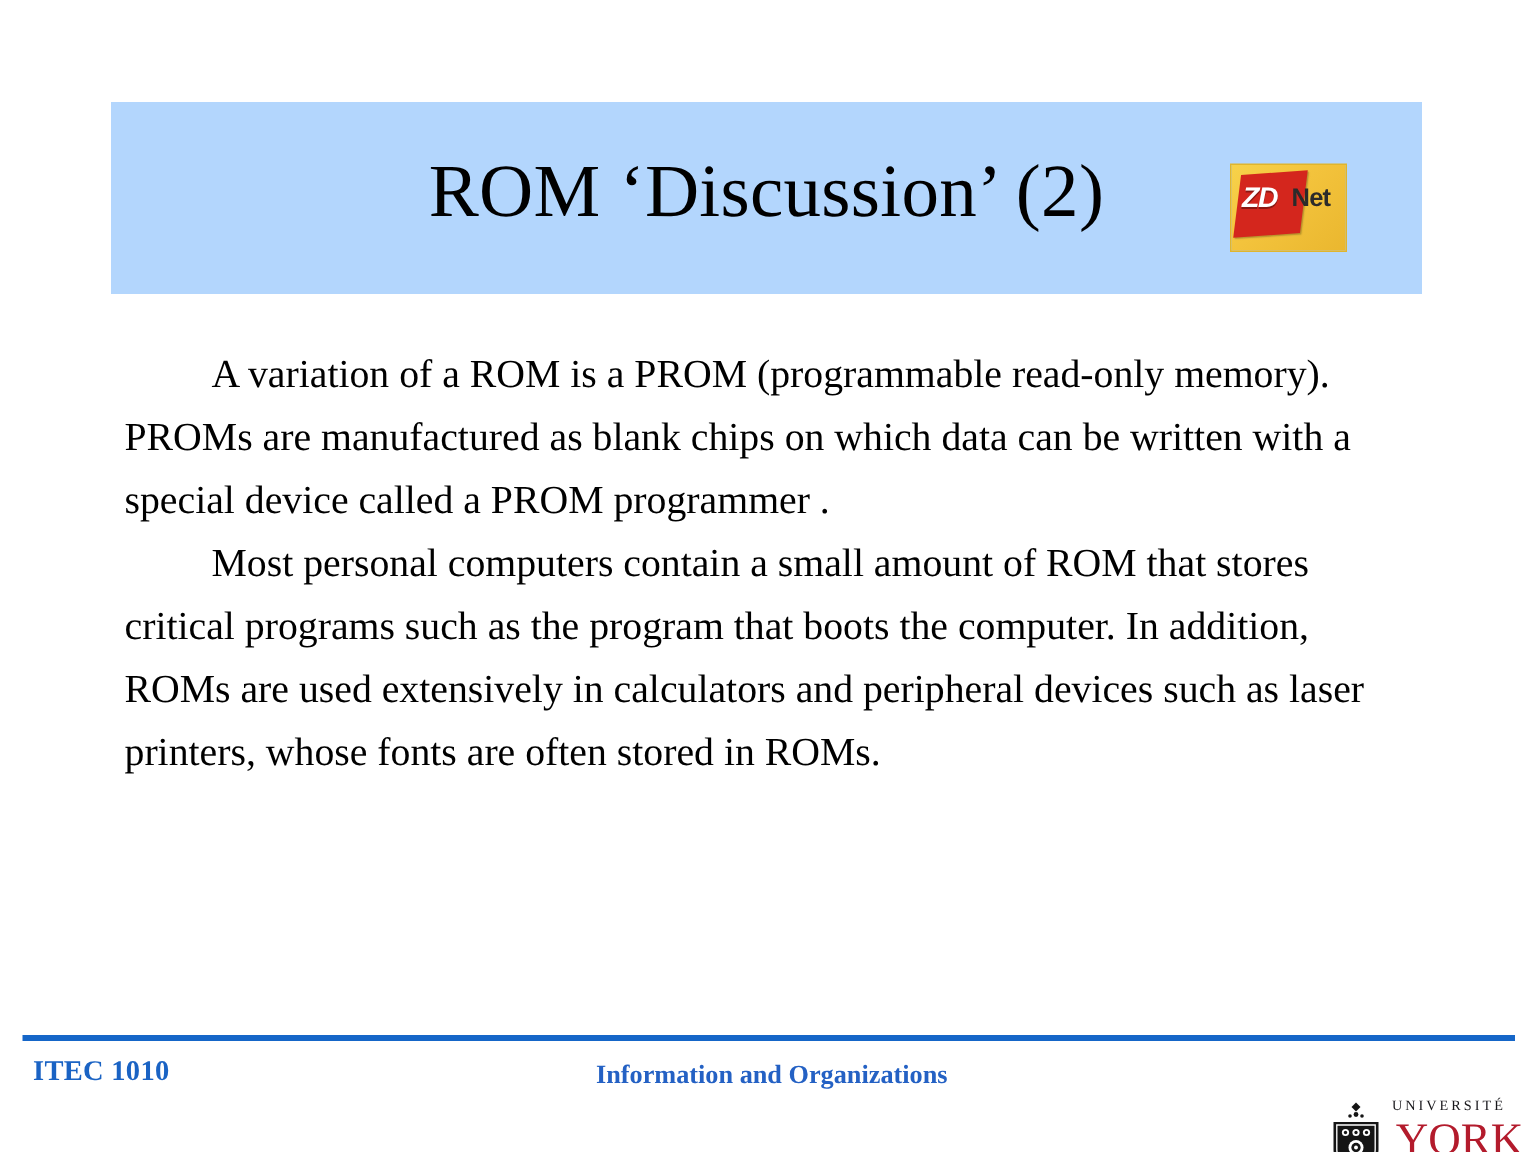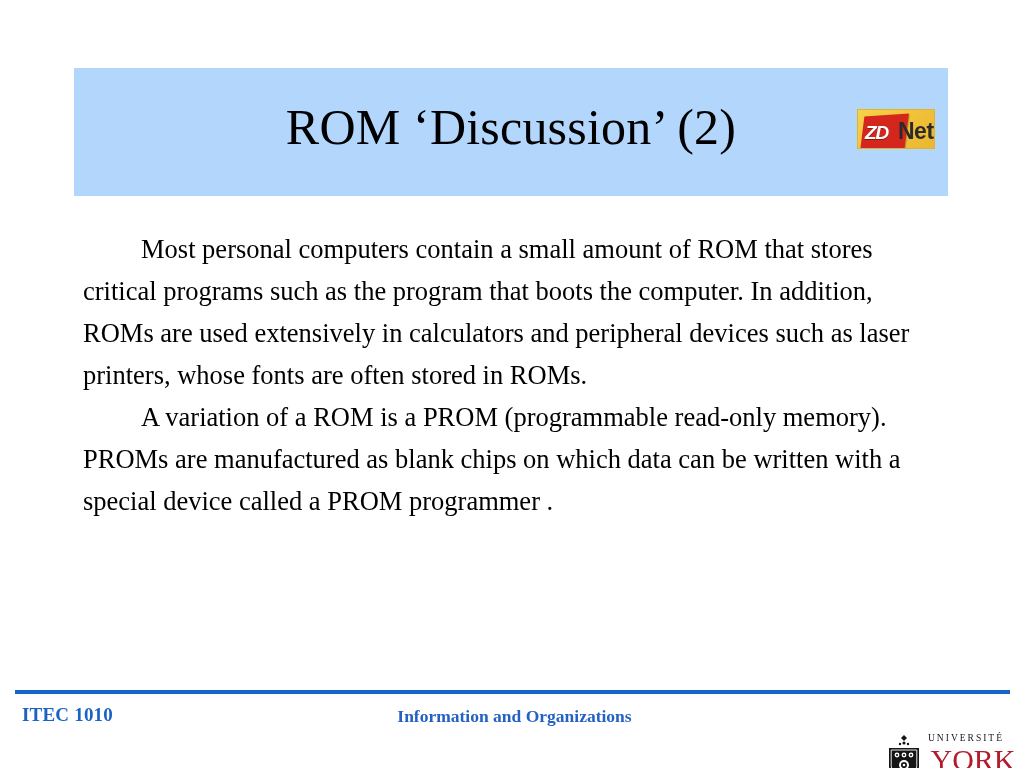--- a/index.html
+++ b/index.html
@@ -43,24 +43,24 @@
     line-height: 62px;
     color: #000000;
     letter-spacing: 0.2px;
     white-space: nowrap;
     box-sizing: border-box;
   }
 
   
   .zdnet-logo {
     position: absolute;
-    left: 783px;
+    left: 746px;
     top: 41px;
     width: 78px;
-    height: 40px;
+    height: 59px;
     background: #f2c killer;
     text-align: right;
   }
   .zdnet-logo {
     background: linear-gradient(135deg, #f7d24a 0%, #f3c33c 45%, #eab72f 100%);
     overflow: hidden;
     border: 1px solid #e0b52e;
     box-sizing: border-box;
   }
   .zd-red {
@@ -85,21 +85,21 @@
     color: #ffffff;
     letter-spacing: -1px;
     text-shadow: 0 1px 0 rgba(0,0,0,0.35);
   }
   .net-word {
     position: absolute;
     left: 40px;
     top: 12px;
     font-family: "Liberation Sans", "DejaVu Sans", sans-serif;
     font-weight: bold;
-    font-size: 23px;
+    font-size: 17px;
     line-height: 19px;
     color: #2b2b2b;
     letter-spacing: -0.5px;
   }
 
   
   .body-copy {
     position: absolute;
     left: 83px;
     top: 228px;
@@ -212,22 +212,22 @@
     <div class="title-text">ROM ‘Discussion’ (2)</div>
 
     <div class="zdnet-logo">
       <div class="zd-red"></div>
       <div class="zd-word">ZD</div>
       <div class="net-word">Net</div>
     </div>
   </div>
 
   <div class="body-copy">
+    <p class="para">A variation of a ROM is a PROM (programmable read-only memory). PROMs are manufactured as blank chips on which data can be written with a special device called a PROM programmer .</p>
     <p class="para">Most personal computers contain a small amount of ROM that stores critical programs such as the program that boots the computer. In addition, ROMs are used extensively in calculators and peripheral devices such as laser printers, whose fonts are often stored in ROMs.</p>
-    <p class="para">A variation of a ROM is a PROM (programmable read-only memory). PROMs are manufactured as blank chips on which data can be written with a special device called a PROM programmer .</p>
   </div>
 
   <div class="footer-rule"></div>
 
   <div class="footer-left">ITEC 1010</div>
 
   <div class="footer-center">Information and Organizations</div>
 
   <div class="york-logo">
     <svg class="york-crest" viewBox="0 0 36 50">

